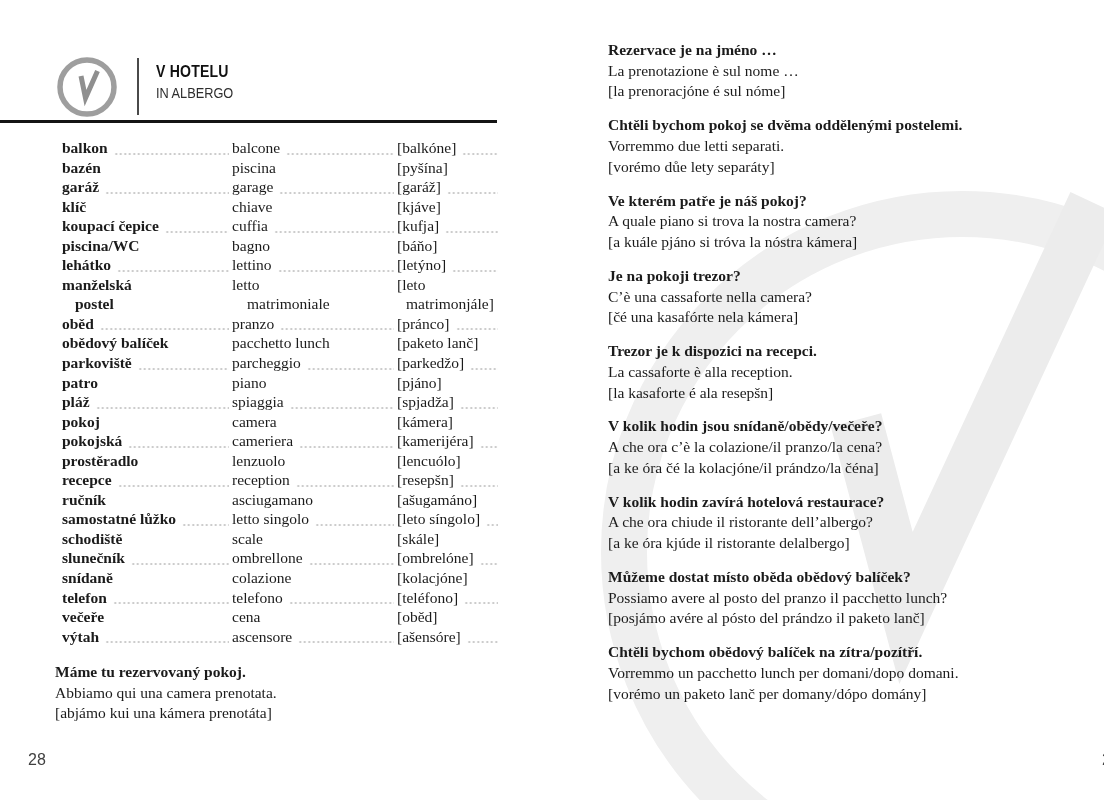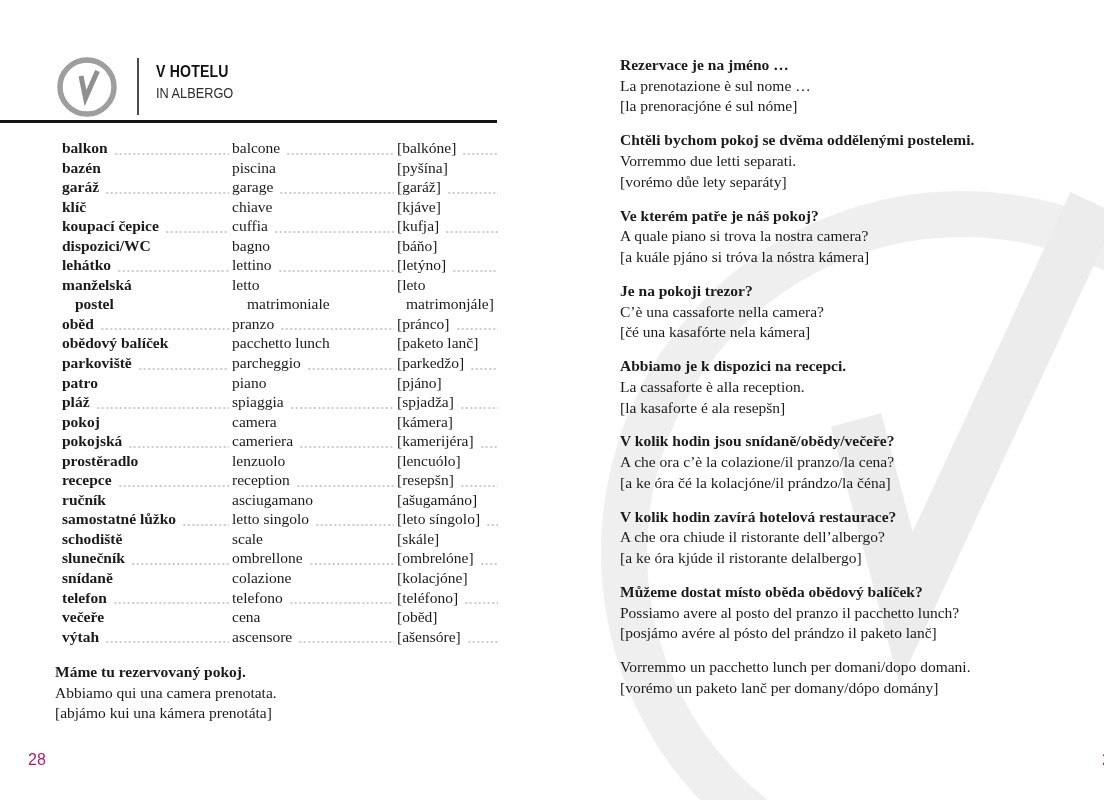--- a/index.html
+++ b/index.html
@@ -33,28 +33,28 @@
   .leader{flex:1;align-self:flex-end;height:2px;margin:0 3px 4px 6px;
     background-image:radial-gradient(circle,#c4c4c4 0.9px,transparent 1.15px);
     background-size:4.5px 2px;background-position:left center;background-repeat:repeat-x;}
   .no-dots .leader{visibility:hidden;}
   .indent .cz{padding-left:13px;text-align:right;}
   .indent .it{padding-left:15px;}
   .indent .pron{padding-left:9px;}
 
   
   .left-phrase{position:absolute;left:55px;top:656px;width:460px;margin-top:6px;}
-  .right-phrases{position:absolute;left:608px;top:55px;width:480px;margin-left:12px;}
+  .right-phrases{position:absolute;left:608px;top:40px;width:480px;}
   .pline{display:block;font-size:15.5px;line-height:20.7px;white-space:nowrap;}
   .pline.b{font-weight:700;}
   .phrase{margin-bottom:13.2px;}
 
   
   .pagenum{position:absolute;top:751px;font-family:"Liberation Sans",sans-serif;
-    font-size:16px;color:#be185d;}
+    font-size:16px;color:#404040;}
   .pn-left{left:28px;}
   .pn-right{left:1102px;}
 </style>
 </head>
 <body>
 
 <svg class="watermark" width="1104" height="800" viewBox="0 0 1104 800" aria-hidden="true">
   <circle cx="962" cy="552" r="338" fill="none" stroke="#efefef" stroke-width="46"></circle>
   <polyline points="856,420 906,608 1094,203" fill="none" stroke="#ececec" stroke-width="52"></polyline>
 </svg>
@@ -142,21 +142,21 @@
       <span class="it">cuffia</span>
       <span class="leader"></span>
     </span>
     <span class="vcell c3">
       <span class="pron">[kufja]</span>
       <span class="leader"></span>
     </span>
   </div>
         <div class="vrow no-dots">
     <span class="vcell c1">
-      <span class="cz">dispozici/WC</span>
+      <span class="cz">piscina/WC</span>
       <span class="leader"></span>
     </span>
     <span class="vcell c2">
       <span class="it">bagno</span>
       <span class="leader"></span>
     </span>
     <span class="vcell c3">
       <span class="pron">[báňo]</span>
       <span class="leader"></span>
     </span>
@@ -468,40 +468,41 @@
     <span class="pline b">Ve kterém patře je náš pokoj?</span>
     <span class="pline">A quale piano si trova la nostra camera?</span>
     <span class="pline">[a kuále pjáno si tróva la nóstra kámera]</span>
   </div>
         <div class="phrase">
     <span class="pline b">Je na pokoji trezor?</span>
     <span class="pline">C’è una cassaforte nella camera?</span>
     <span class="pline">[čé una kasafórte nela kámera]</span>
   </div>
         <div class="phrase">
-    <span class="pline b">Abbiamo je k dispozici na recepci.</span>
+    <span class="pline b">Trezor je k dispozici na recepci.</span>
     <span class="pline">La cassaforte è alla reception.</span>
     <span class="pline">[la kasaforte é ala resepšn]</span>
   </div>
         <div class="phrase">
     <span class="pline b">V kolik hodin jsou snídaně/obědy/večeře?</span>
     <span class="pline">A che ora c’è la colazione/il pranzo/la cena?</span>
     <span class="pline">[a ke óra čé la kolacjóne/il prándzo/la čéna]</span>
   </div>
         <div class="phrase">
     <span class="pline b">V kolik hodin zavírá hotelová restaurace?</span>
     <span class="pline">A che ora chiude il ristorante dell’albergo?</span>
     <span class="pline">[a ke óra kjúde il ristorante delalbergo]</span>
   </div>
         <div class="phrase">
     <span class="pline b">Můžeme dostat místo oběda obědový balíček?</span>
     <span class="pline">Possiamo avere al posto del pranzo il pacchetto lunch?</span>
     <span class="pline">[posjámo avére al pósto del prándzo il paketo lanč]</span>
   </div>
         <div class="phrase">
+    <span class="pline b">Chtěli bychom obědový balíček na zítra/pozítří.</span>
     <span class="pline">Vorremmo un pacchetto lunch per domani/dopo domani.</span>
     <span class="pline">[vorémo un paketo lanč per domany/dópo domány]</span>
   </div>
       </div>
     <div class="pagenum pn-right">29</div>
   </div>
 
 </div>
 
 </body></html>

